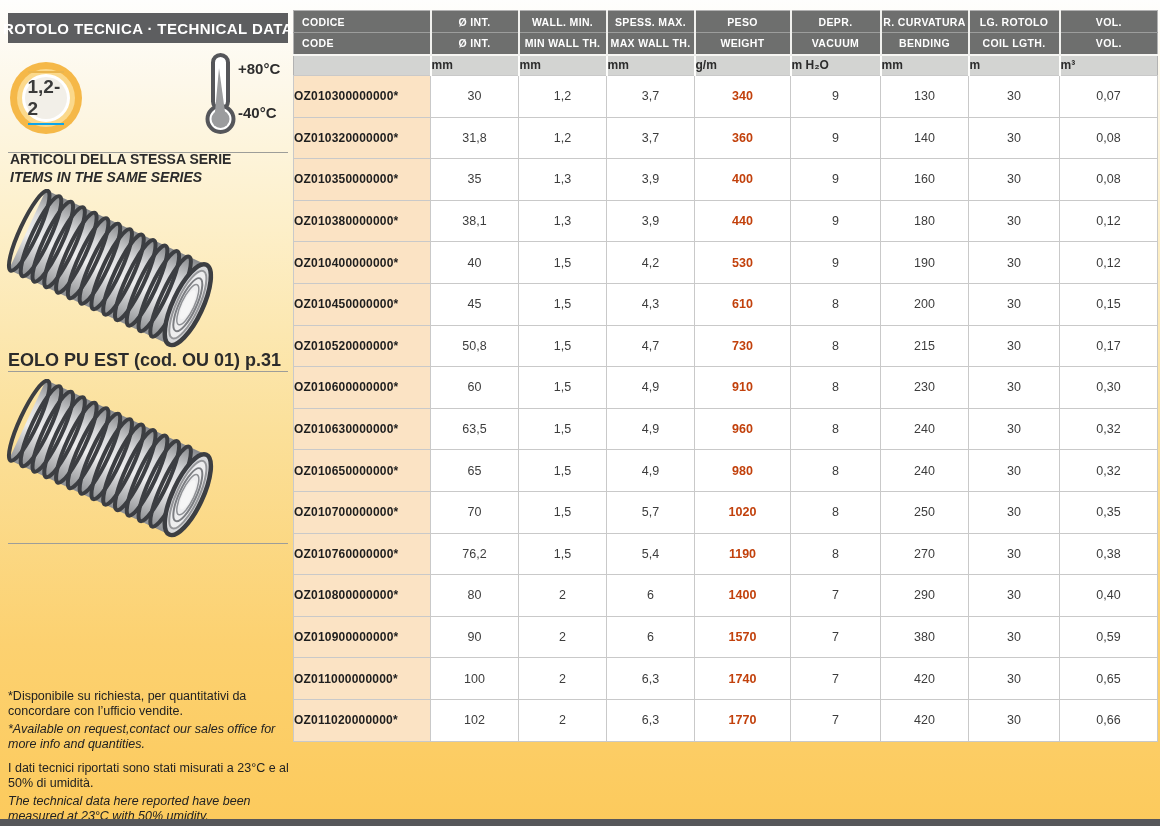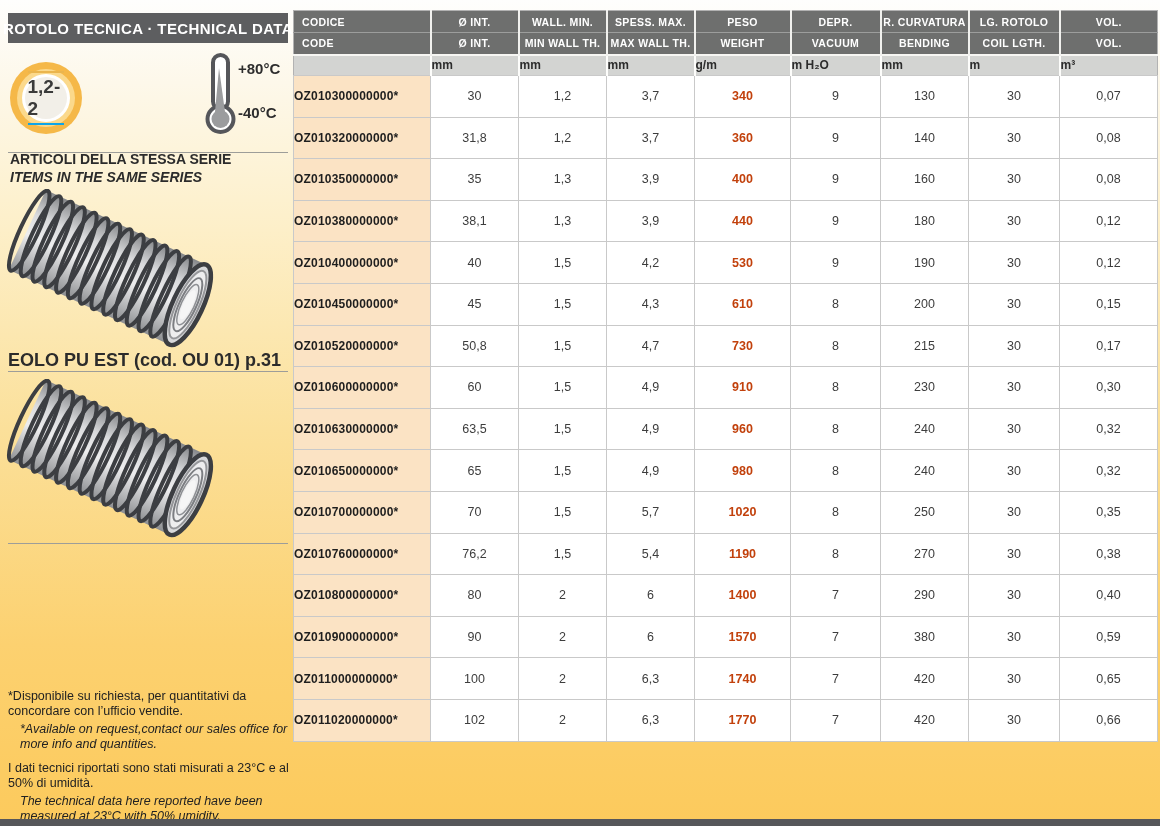--- a/index.html
+++ b/index.html
@@ -31,21 +31,21 @@
   .div1{top:152px;} .div2{top:371px;} .div3{top:543px;}
   .series{position:absolute;left:10px;top:150px;font-size:14px;font-weight:bold;color:#2b2b2b;line-height:1.3;}
   .series .en{font-style:italic;}
   .hose{position:absolute;left:6px;width:238px;height:162px;}
   .hose1{top:189px;} .hose2{top:379px;}
   .caption{position:absolute;left:8px;width:280px;
     font-size:18px;font-weight:bold;color:#2b2b2b;white-space:nowrap;}
   .cap1{top:350px;} .cap2{top:521px;}
   .notes{position:absolute;left:8px;top:689px;width:284px;font-size:12.5px;color:#222;line-height:1.22;}
   .notes p{margin:0 0 2px 0;}
-  .notes p.it{font-style:italic;margin-left:12px;}
+  .notes p.it{font-style:italic;margin-left:0;}
   .notes p.gap{margin-top:9px;}
   
   .tablewrap{position:absolute;left:293px;top:10px;width:1036px;}
   table.t{border-collapse:collapse;table-layout:fixed;width:864px;border:1px solid #b2b2b2;}
   .t th,.t td{padding:0;overflow:hidden;}
   .t thead tr.hrow{height:22px;}
   .t thead tr.urow{height:21px;}
   .t thead tr.hrow th{
     background:var(--header-gray,#6e6f6e);color:#fff;font-size:10.5px;font-weight:bold;letter-spacing:.35px;
     text-align:center;border-left:2px solid #f1f1ee;}

